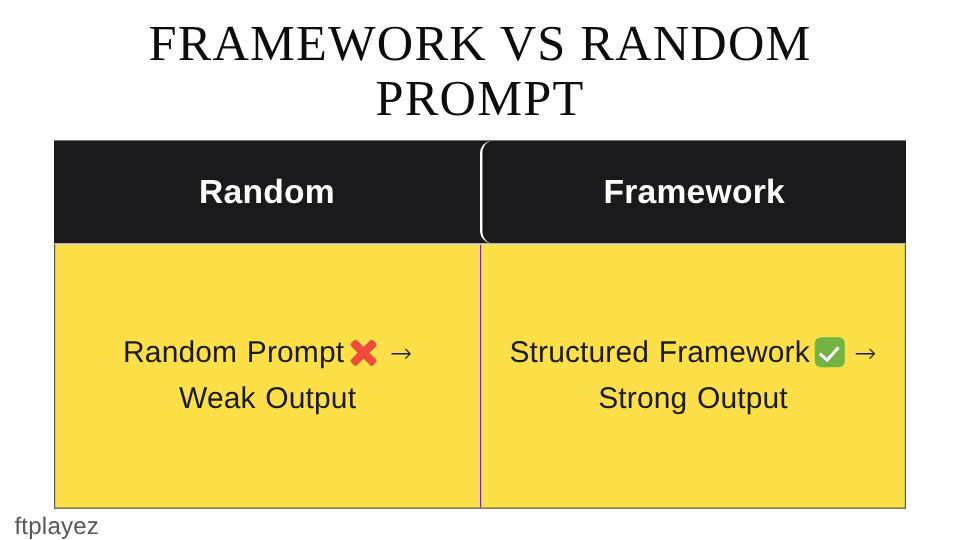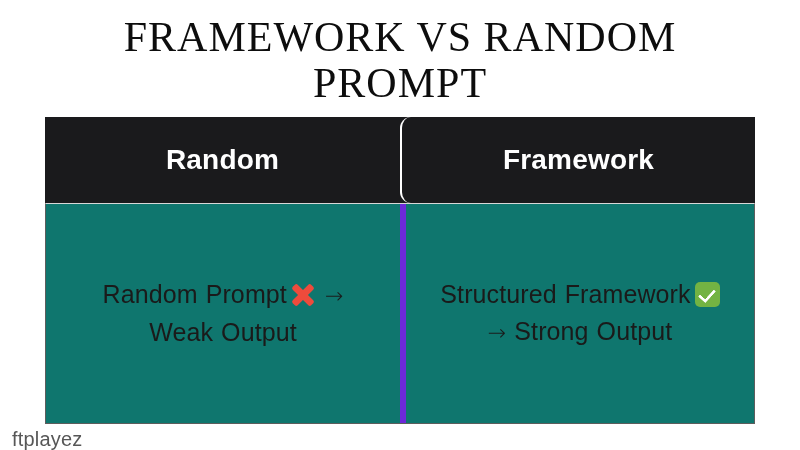--- a/index.html
+++ b/index.html
@@ -74,34 +74,34 @@
     border-left: 2px solid #ffffff;
     border-radius: 11px;
   }
 
   .table-body {
     display: flex;
     flex: 1 1 auto;
     border: 1px solid #5d5d5d;
     border-top: 1px solid #d8d8d8;
     box-sizing: border-box;
-    background: #0f766e;
+    background: #fde047;
   }
 
   .td {
     flex: 1 1 50%;
     display: flex;
     align-items: center;
     justify-content: center;
     box-sizing: border-box;
     padding: 10px 22px;
   }
 
   .td.col-right {
-    border-left: 6px solid #6d28d9;
+    border-left: 1px solid #6d28d9;
   }
 
   .cell-text {
     text-align: center;
     font-size: 25px;
     line-height: 37px;
     color: #1a1a1a;
     font-weight: 300;
     letter-spacing: 0.1px;
     word-spacing: 1px;

